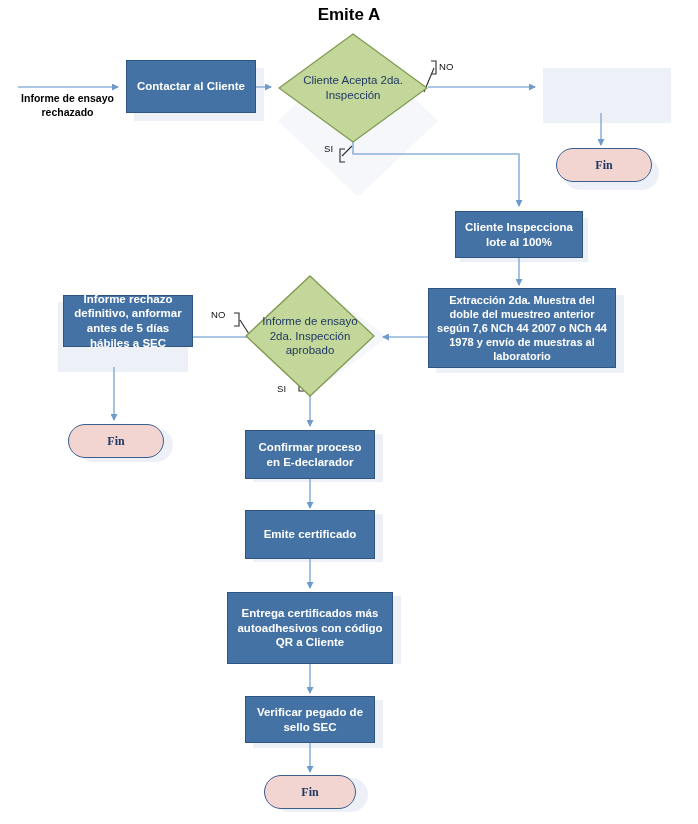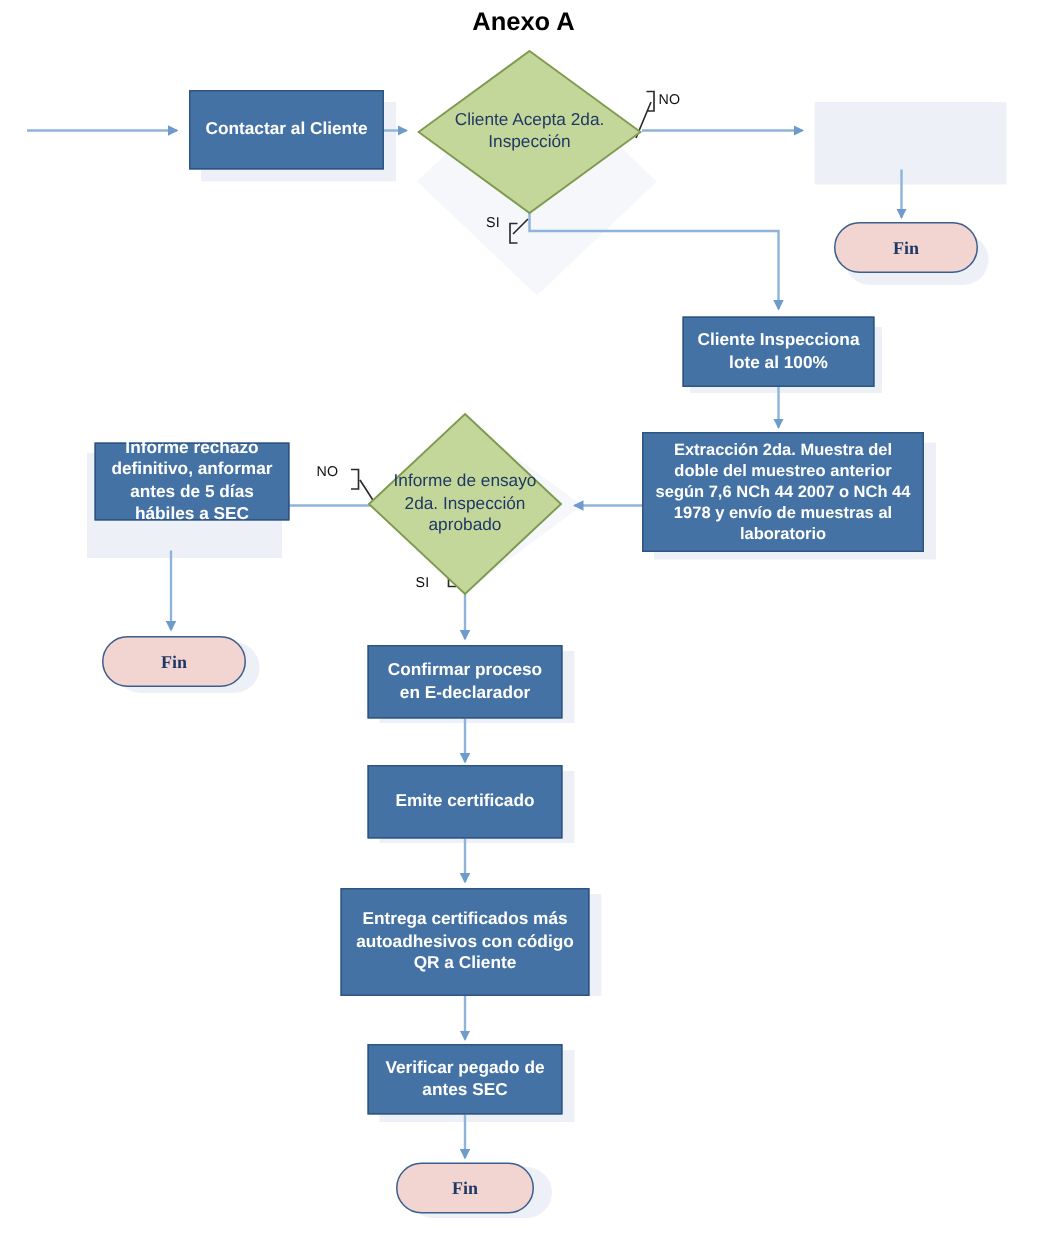--- a/index.html
+++ b/index.html
@@ -106,21 +106,21 @@
     font-weight: bold;
     color: #000000;
     z-index: 5;
   }
 </style>
 </head>
 <body>
 
 <div id="canvas">
 
-  <div id="diagram-title">Anexo A</div>
+  <div id="diagram-title">Emite A</div>
 
   <svg id="svg-layer" viewBox="0 0 698 824" xmlns="http://www.w3.org/2000/svg">
     <defs>
       <marker id="arrow" markerWidth="7" markerHeight="7" refX="6" refY="3.5" orient="auto" markerUnits="userSpaceOnUse">
         <path d="M0,0 L7,3.5 L0,7 Z" fill="#6E9BCB"></path>
       </marker>
     </defs>
 
     <g fill="#EDF1F7">
       <rect x="134" y="68" width="130" height="53" rx="0"></rect>
@@ -171,20 +171,21 @@
     </g>
 
     <g stroke="#2B2B2B" stroke-width="1.1" fill="none">
       <path d="M424,92 L434,68 M431,61 L436,61 L436,74 L431,74"></path>
       <path d="M352,146 L342,156 M345,149 L340,149 L340,162 L345,162"></path>
       <path d="M249,334 L240,320 M234,313 L239,313 L239,326 L234,326"></path>
       <path d="M311,392 L301,384 M304,378 L299,378 L299,391 L304,391"></path>
     </g>
   </svg>
 
+  <div class="plain-label" style="left:10px; top:92px; width:115px;">Informe de ensayo rechazado</div>
 
   <div class="node process" style="left:126px; top:60px; width:130px; height:53px;">
     <span>Contactar al Cliente</span>
   </div>
 
   <div class="decision-wrap" style="left:278px; top:33px; width:150px; height:110px;">
     <svg class="decision-shape" viewBox="0 0 150 110" xmlns="http://www.w3.org/2000/svg" preserveAspectRatio="none">
       <polygon points="75,1 149,55 75,109 1,55" fill="#C4D79B" stroke="#7F9A4F" stroke-width="1.3"></polygon>
     </svg>
     <div class="decision-label">Cliente Acepta 2da. Inspección</div>
@@ -232,20 +233,20 @@
 
   <div class="node process" style="left:245px; top:510px; width:130px; height:49px;">
     <span>Emite certificado</span>
   </div>
 
   <div class="node process" style="left:227px; top:592px; width:166px; height:72px;">
     <span>Entrega certificados más autoadhesivos con código QR a Cliente</span>
   </div>
 
   <div class="node process" style="left:245px; top:696px; width:130px; height:47px;">
-    <span>Verificar pegado de antes SEC</span>
+    <span>Verificar pegado de sello SEC</span>
   </div>
 
   <div class="node terminator" style="left:264px; top:775px; width:92px; height:34px;">
     <span>Fin</span>
   </div>
 
 </div>
 
 </body></html>

